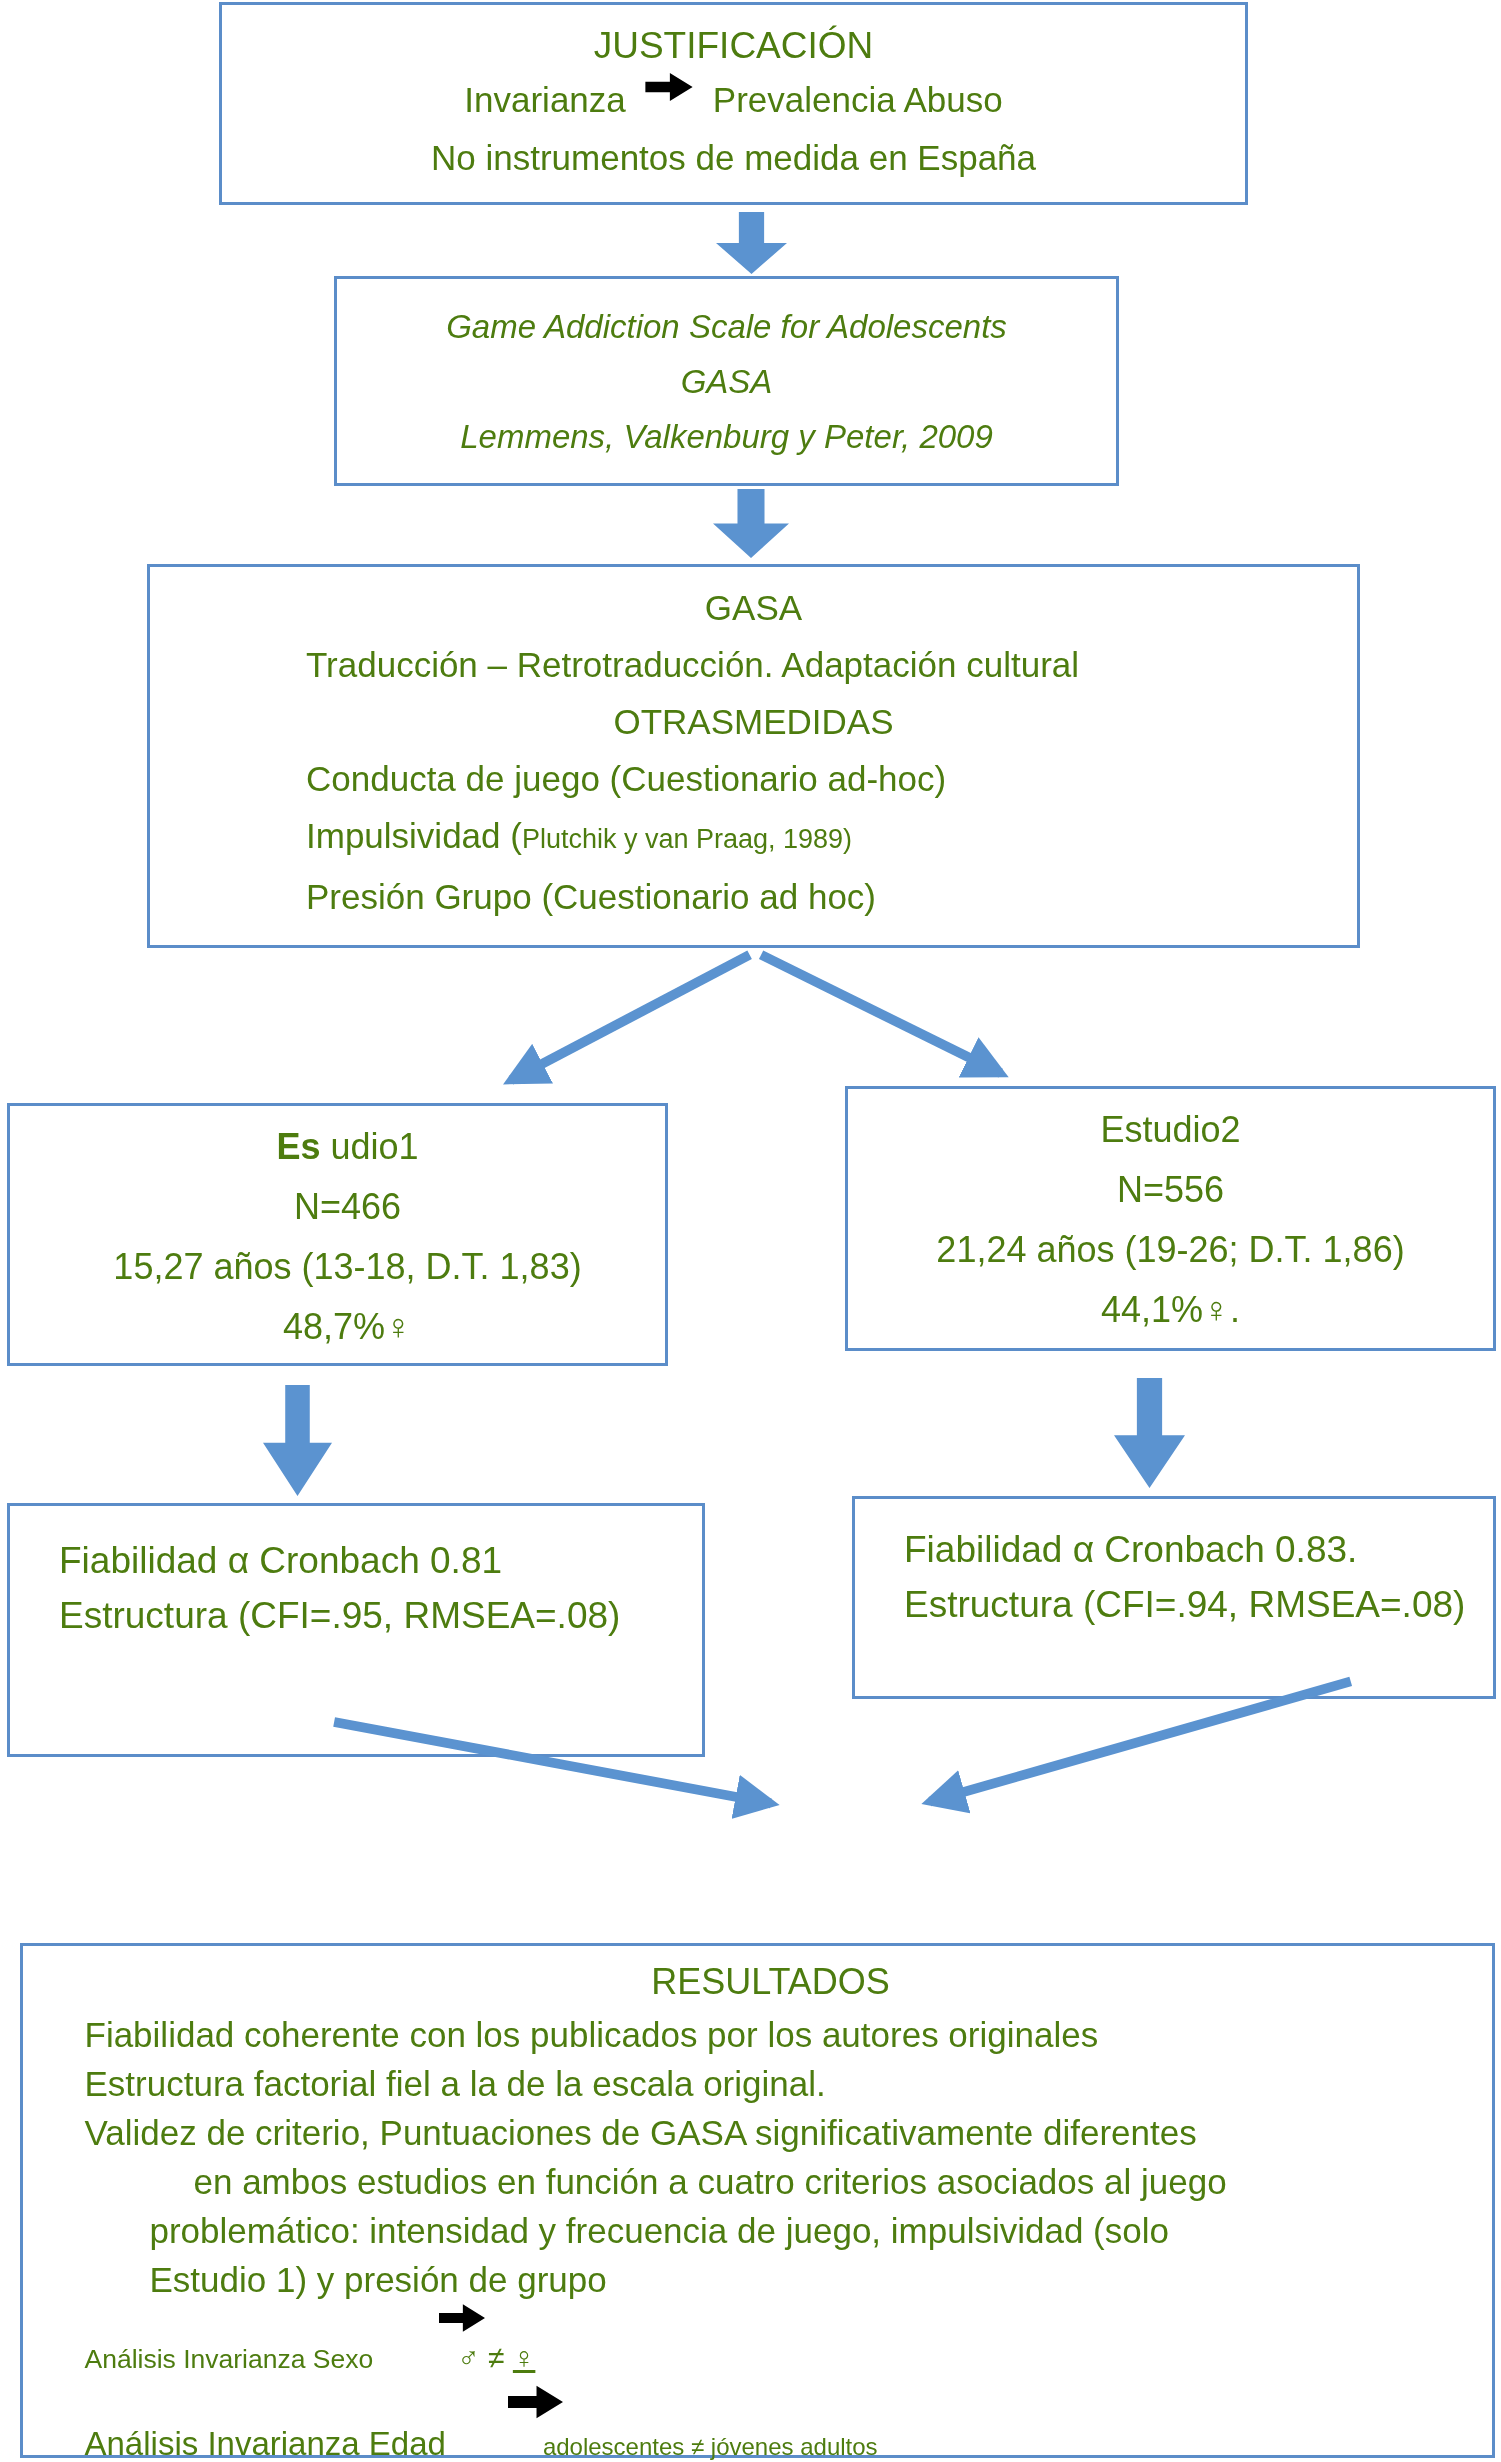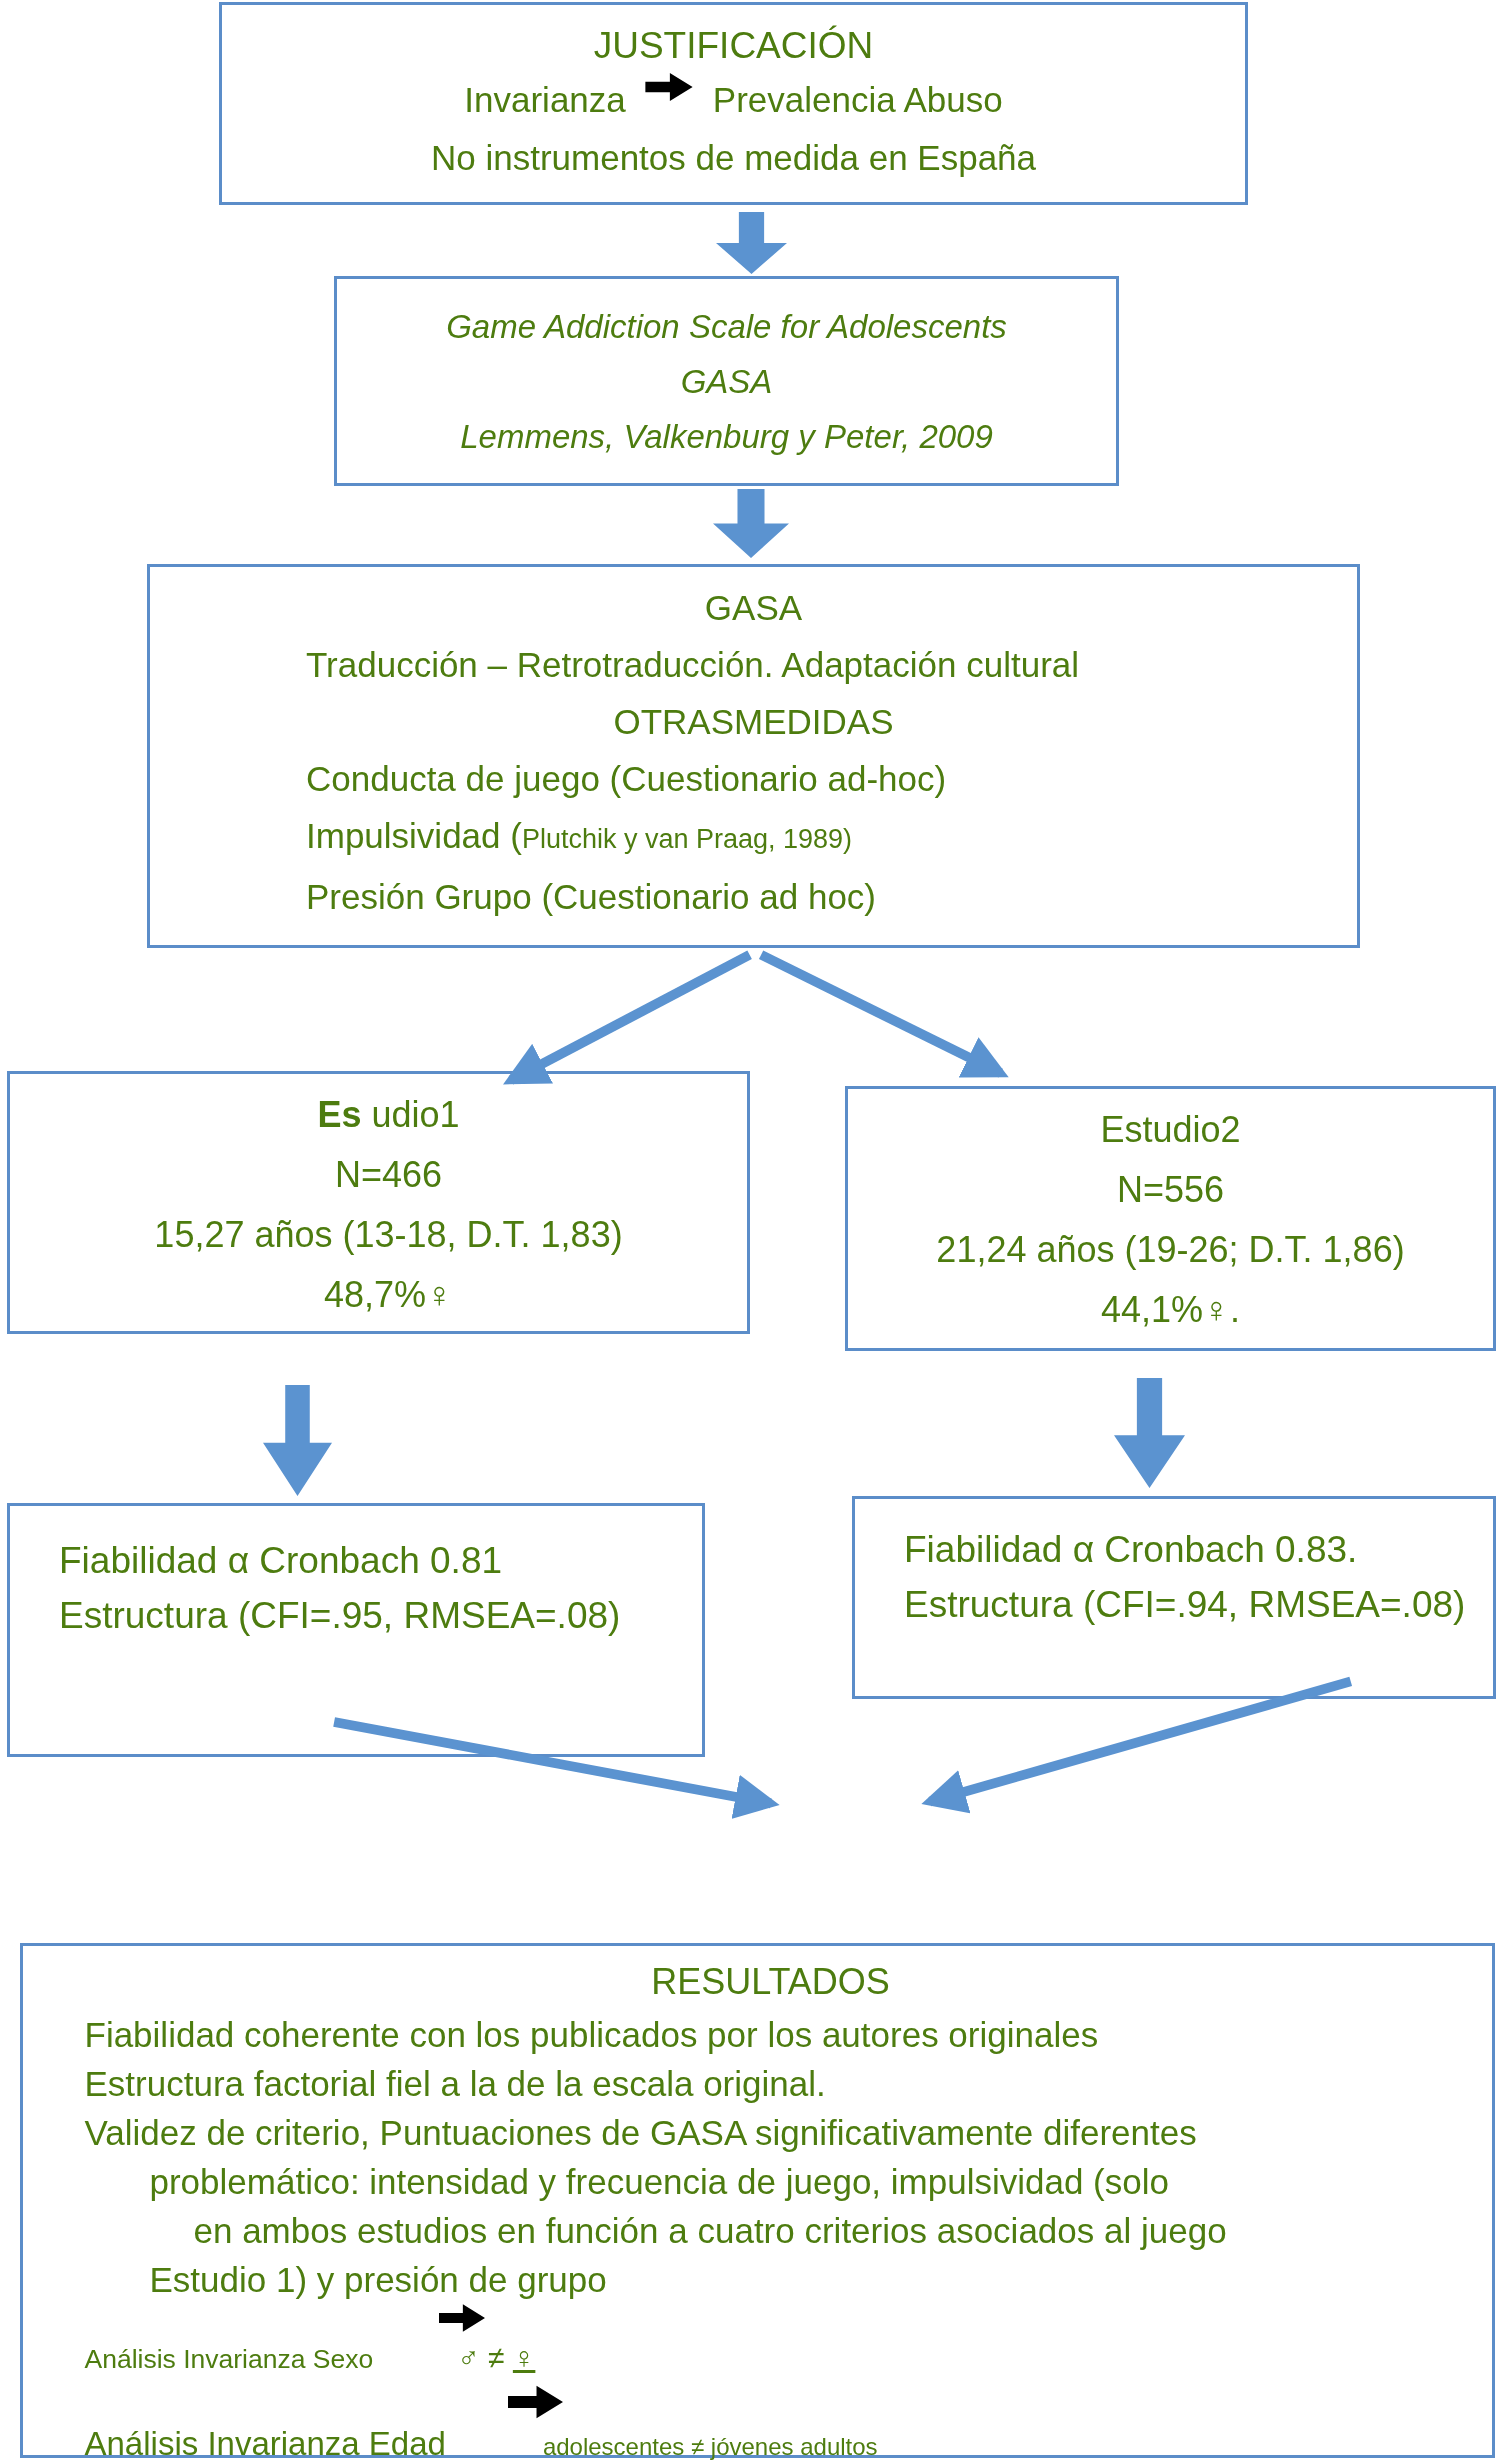--- a/index.html
+++ b/index.html
@@ -30,21 +30,21 @@
   .box-gasa-scale{left:334px;top:276px;width:785px;height:210px;padding-top:19.5px;text-align:center;}
   .box-gasa-scale .line{font-size:33px;line-height:55px;font-style:italic;}
 
   
   .box-adaptacion{left:147px;top:564px;width:1213px;height:384px;padding-top:12.4px;}
   .box-adaptacion .line{font-size:35px;line-height:57px;padding-left:156px;}
   .box-adaptacion .line.center{padding-left:0;text-align:center;}
   .small-ref{font-size:27px;}
 
   
-  .box-estudio1{left:7px;top:1071px;width:743px;height:263px;padding-top:10.6px;text-align:center;padding-left:20px;}
+  .box-estudio1{left:7px;top:1103px;width:661px;height:263px;padding-top:10.6px;text-align:center;padding-left:20px;}
   .box-estudio2{left:845px;top:1086px;width:651px;height:265px;padding-top:10.6px;text-align:center;}
   .box-estudio1 .line,.box-estudio2 .line{font-size:36px;line-height:60px;}
   .bold-frag{font-weight:bold;}
 
   
   .box-fiab1{left:7px;top:1503px;width:698px;height:254px;padding:26.5px 0 0 49px;}
   .box-fiab2{left:852px;top:1496px;width:644px;height:203px;padding:23px 16px 0 49px;}
   .box-fiab1 .line,.box-fiab2 .line{font-size:37px;line-height:55px;}
 
   
@@ -152,22 +152,22 @@
   <div class="box box-fiab2">
     <div class="line">Fiabilidad α Cronbach 0.83.</div>
     <div class="line">Estructura (CFI=.94, RMSEA=.08)</div>
   </div>
 
   <div class="box box-resultados">
     <div class="title">RESULTADOS</div>
     <div class="p">Fiabilidad coherente con los publicados por los autores originales</div>
     <div class="p">Estructura factorial fiel a la de la escala original.</div>
     <div class="p">Validez de criterio, Puntuaciones de GASA significativamente diferentes</div>
+    <div class="p indent1">en ambos estudios en función a cuatro criterios asociados al juego</div>
     <div class="p indent2">problemático: intensidad y frecuencia de juego, impulsividad (solo</div>
-    <div class="p indent1">en ambos estudios en función a cuatro criterios asociados al juego</div>
     <div class="p indent2">Estudio 1) y presión de grupo</div>
     <div class="arrow-row1"><svg width="46" height="28" viewBox="0 0 54 32">
           <path class="black-arrow" d="M0 10 H28 V0 L54 16 L28 32 V22 H0 Z"></path>
         </svg></div>
     <div class="row-sexo">
       <span class="lbl">Análisis Invarianza Sexo</span><span class="val"><span>♂ ≠ </span><span class="uline">♀</span></span>
     </div>
     <div class="arrow-row2"><svg width="55" height="34" viewBox="0 0 54 32">
           <path class="black-arrow" d="M0 10 H28 V0 L54 16 L28 32 V22 H0 Z"></path>
         </svg></div>

